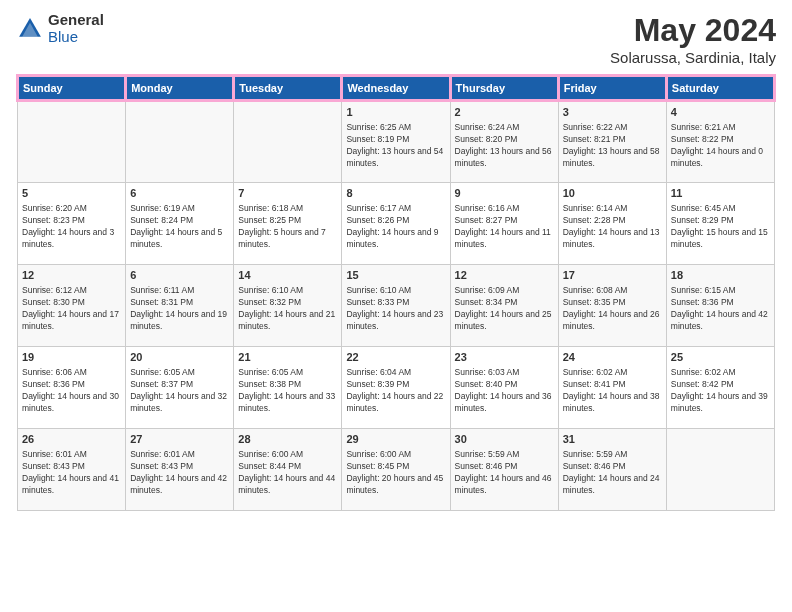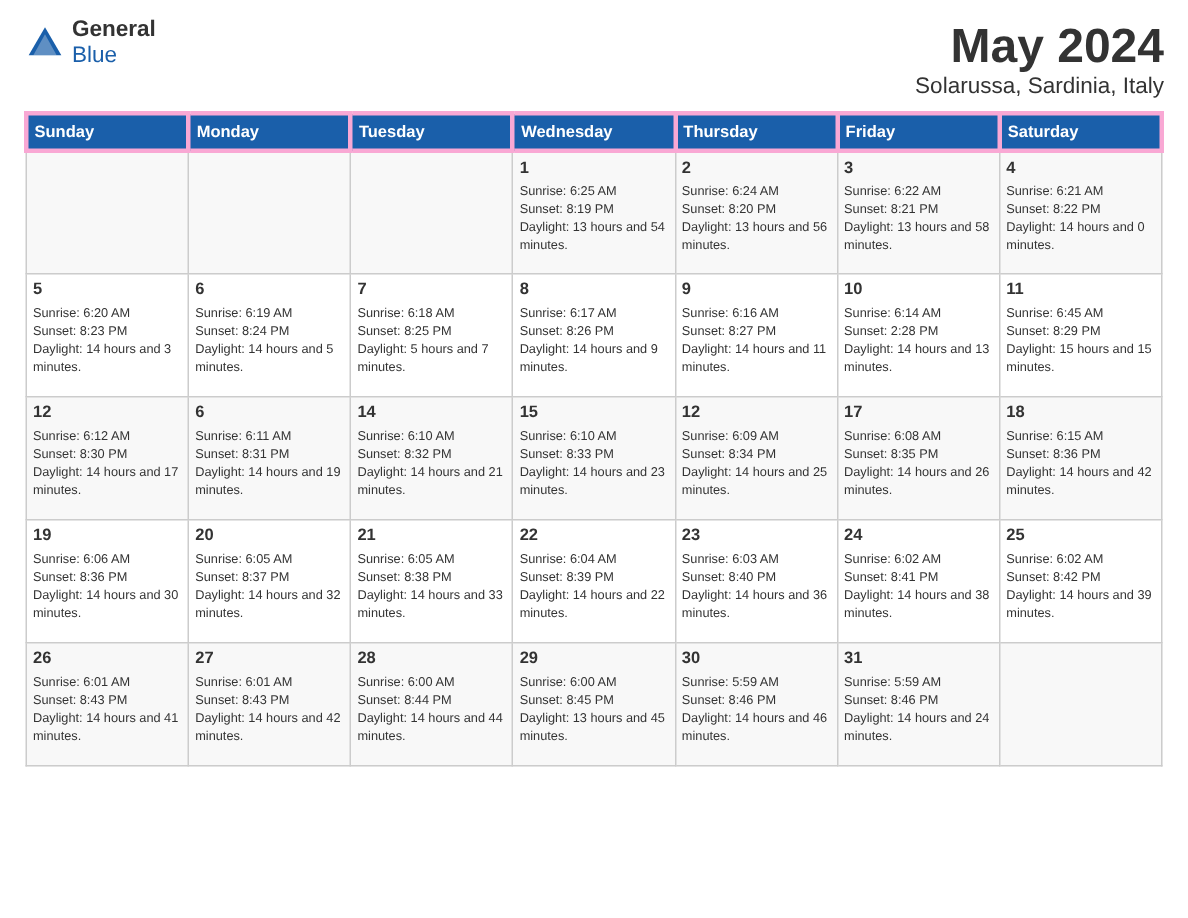--- a/index.html
+++ b/index.html
@@ -362,21 +362,21 @@
               <div>Sunrise: 6:00 AM</div>
               <div>Sunset: 8:44 PM</div>
               <div>Daylight: 14 hours and 44 minutes.</div>
             </div>
           </td>
           <td>
             <div class="cell-content">
               <span class="day-num">29</span>
               <div>Sunrise: 6:00 AM</div>
               <div>Sunset: 8:45 PM</div>
-              <div>Daylight: 13 hours and 45 minutes.</div>
+              <div>Daylight: 20 hours and 45 minutes.</div>
             </div>
           </td>
           <td>
             <div class="cell-content">
               <span class="day-num">30</span>
               <div>Sunrise: 5:59 AM</div>
               <div>Sunset: 8:46 PM</div>
               <div>Daylight: 14 hours and 46 minutes.</div>
             </div>
           </td>

